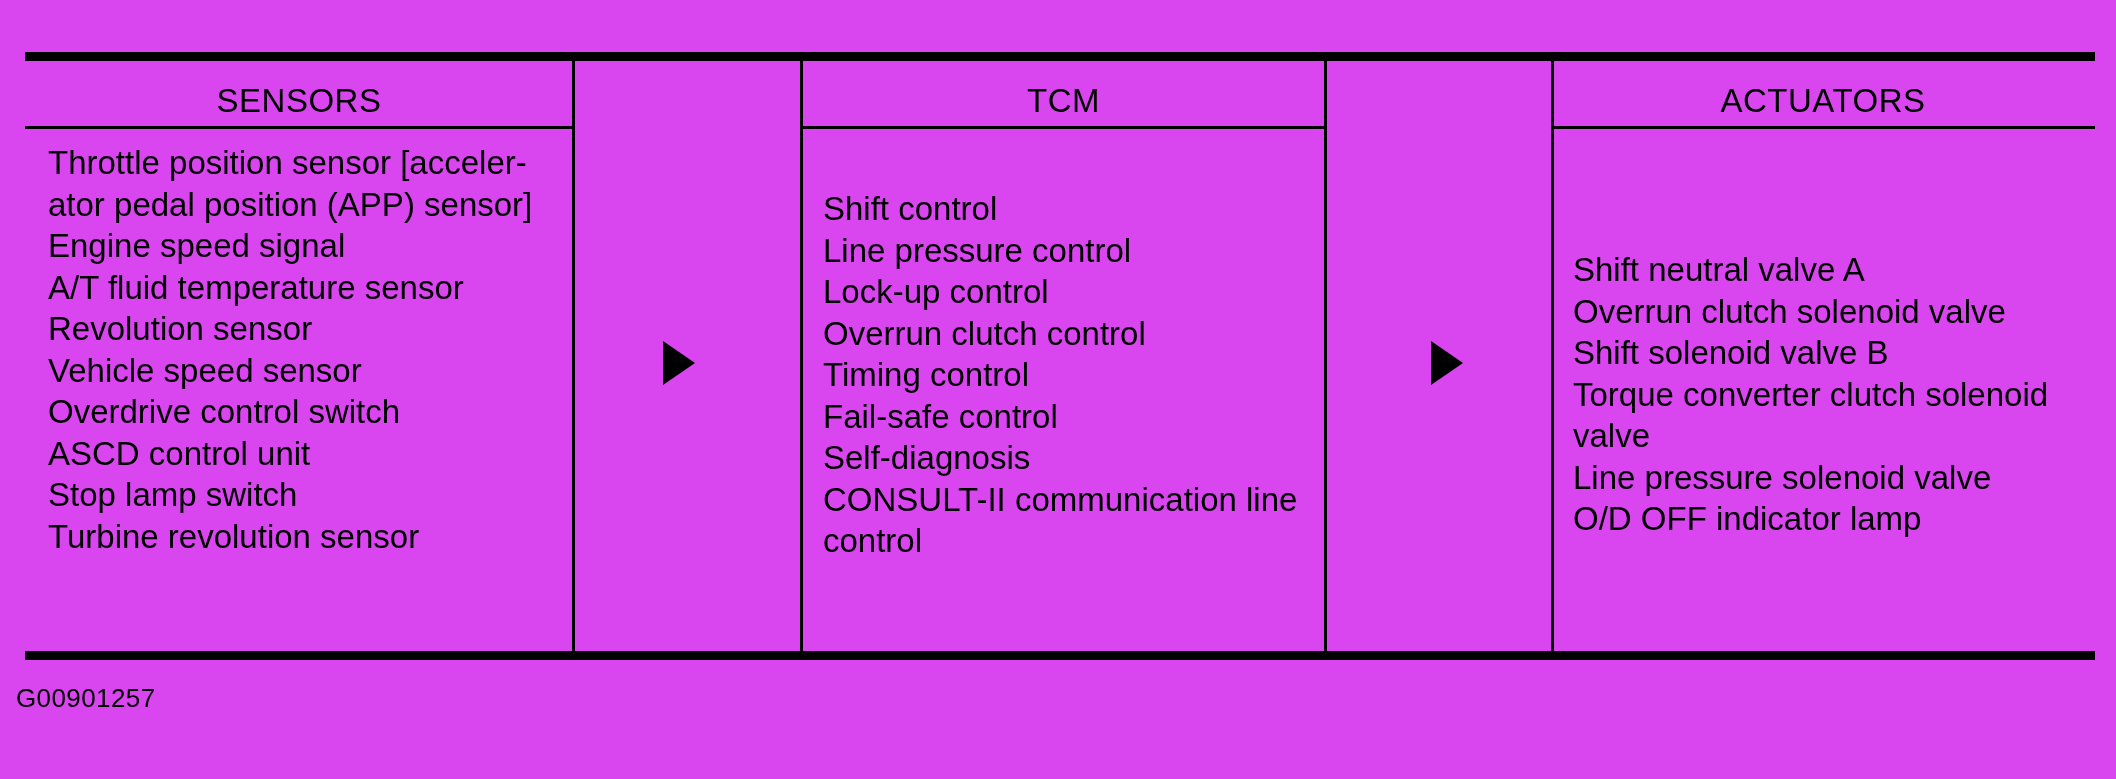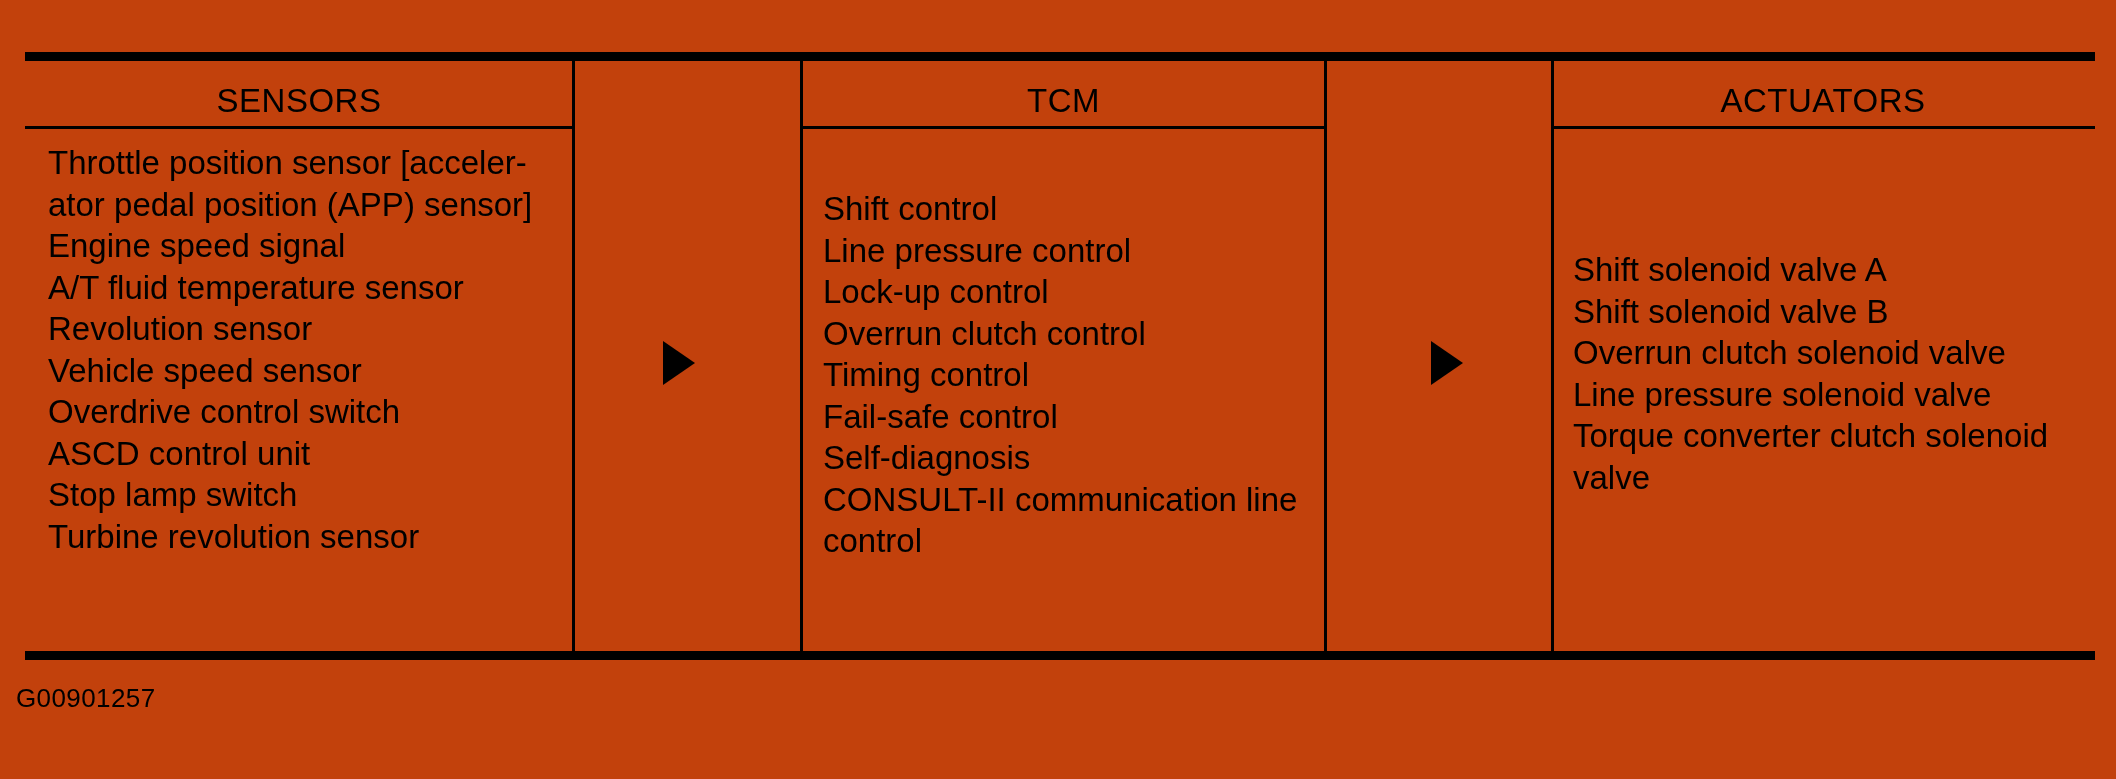--- a/index.html
+++ b/index.html
@@ -10,21 +10,21 @@
   }
   body {
     font-family: "Liberation Sans", sans-serif;
     color: #000000;
   }
 
   .page {
     position: relative;
     width: 2116px;
     height: 779px;
-    background: #c2410c;
+    background: #d946ef;
     overflow: hidden;
   }
 
   
   .rule-top {
     position: absolute;
     left: 25px;
     top: 52px;
     width: 2070px;
     height: 9px;
@@ -128,21 +128,21 @@
   <div class="hline hline-act"></div>
 
   <div class="col-header hdr-sensors">SENSORS</div>
   <div class="col-header hdr-act">ACTUATORS</div>
   <div class="col-header hdr-tcm">TCM</div>
 
   <div class="col-list list-sensors"><span class="list-line">Throttle position sensor [acceler-
 ator pedal position (APP) sensor]</span><span class="list-line">Engine speed signal</span><span class="list-line">A/T fluid temperature sensor</span><span class="list-line">Revolution sensor</span><span class="list-line">Vehicle speed sensor</span><span class="list-line">Overdrive control switch</span><span class="list-line">ASCD control unit</span><span class="list-line">Stop lamp switch</span><span class="list-line">Turbine revolution sensor</span></div>
   <div class="col-list list-tcm"><span class="list-line">Shift control</span><span class="list-line">Line pressure control</span><span class="list-line">Lock-up control</span><span class="list-line">Overrun clutch control</span><span class="list-line">Timing control</span><span class="list-line">Fail-safe control</span><span class="list-line">Self-diagnosis</span><span class="list-line">CONSULT-II communication line
 control</span></div>
-  <div class="col-list list-act"><span class="list-line">Shift solenoid valve A</span><span class="list-line">Shift solenoid valve B</span><span class="list-line">Overrun clutch solenoid valve</span><span class="list-line">Line pressure solenoid valve</span><span class="list-line">Torque converter clutch solenoid
-valve</span></div>
+  <div class="col-list list-act"><span class="list-line">Shift neutral valve A</span><span class="list-line">Overrun clutch solenoid valve</span><span class="list-line">Shift solenoid valve B</span><span class="list-line">Torque converter clutch solenoid
+valve</span><span class="list-line">Line pressure solenoid valve</span><span class="list-line">O/D OFF indicator lamp</span></div>
 
   <div class="arrow arrow-1"></div>
   <div class="arrow arrow-2"></div>
 
   <div class="caption">G00901257</div>
 
 </div>
 
 </body></html>

